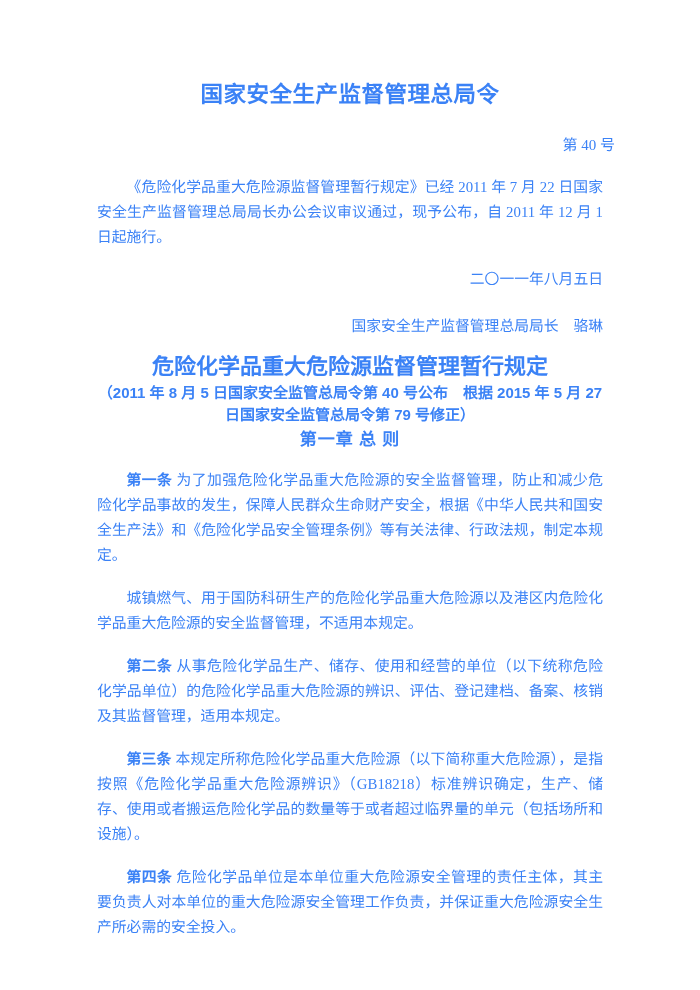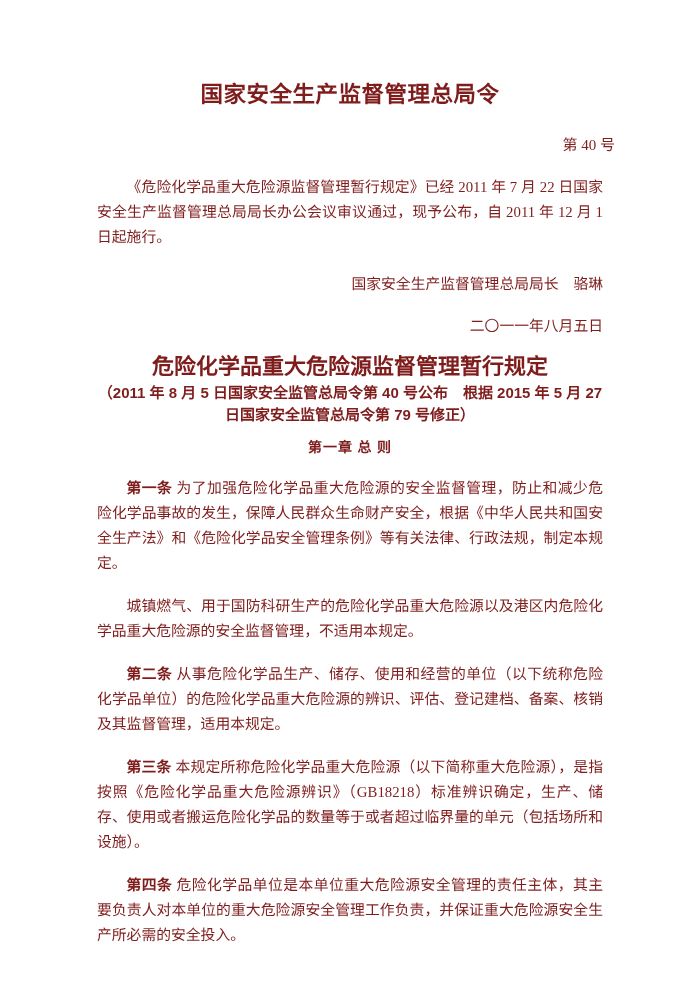--- a/index.html
+++ b/index.html
@@ -6,21 +6,21 @@
     margin: 0;
     padding: 0;
     background: #ffffff;
   }
   .page {
     position: relative;
     width: 700px;
     height: 963px;
     margin: 0 auto;
     background: #ffffff;
-    color: #7f1d1d;
+    color: #3b82f6;
     box-sizing: border-box;
     padding: 80px 85px 0 85px;
     font-family: "Liberation Serif", "DejaVu Serif", serif;
     overflow: hidden;
   }
   .decree-title {
     margin: 0;
     font-size: 22.5px;
     font-weight: 700;
     line-height: 30px;
@@ -58,44 +58,44 @@
   }
   .revision-note {
     font-family: "Liberation Sans", "DejaVu Sans", sans-serif;
     font-weight: 700;
     font-size: 15px;
     line-height: 22px;
     text-align: center;
   }
   .revision-note span { display: block; }
   .chapter-heading {
-    margin: 11px 0 0 0;
-    font-size: 14px;
+    margin: 3px 0 0 0;
+    font-size: 17px;
     font-weight: 700;
     line-height: 21px;
     text-align: center;
     letter-spacing: 1px;
   }
   .article { margin-top: 18px; }
   .art-label { font-weight: 700; }
 </style>
 </head>
 <body>
 
 <div class="page">
 
   <h1 class="decree-title">国家安全生产监督管理总局令</h1>
 
   <div class="decree-number">第 40 号</div>
 
   <p class="body indent announcement">《危险化学品重大危险源监督管理暂行规定》已经 2011 年 7 月 22 日国家安全生产监督管理总局局长办公会议审议通过，现予公布，自 2011 年 12 月 1 日起施行。</p>
 
+  <p class="body date-line">二〇一一年八月五日</p>
+
   <p class="body sig-line">国家安全生产监督管理总局局长　骆琳</p>
-
-  <p class="body date-line">二〇一一年八月五日</p>
 
   <h2 class="regulation-title">危险化学品重大危险源监督管理暂行规定</h2>
 
   <div class="revision-note">
     <span>（2011 年 8 月 5 日国家安全监管总局令第 40 号公布　根据 2015 年 5 月 27</span>
     <span>日国家安全监管总局令第 79 号修正）</span>
   </div>
 
   <h3 class="chapter-heading">第一章 总 则</h3>
 

